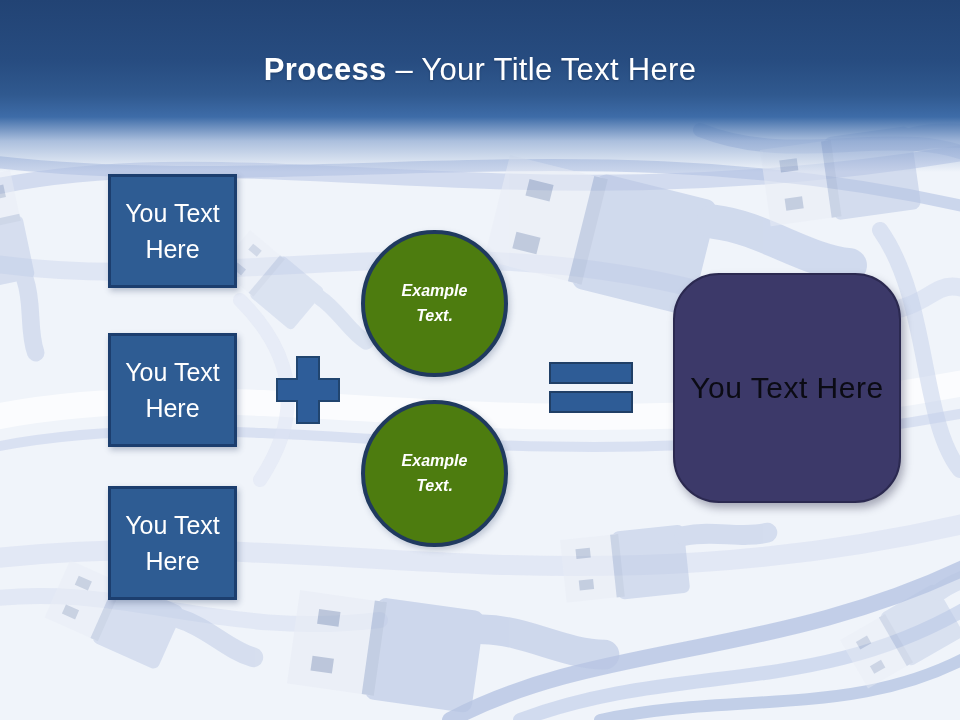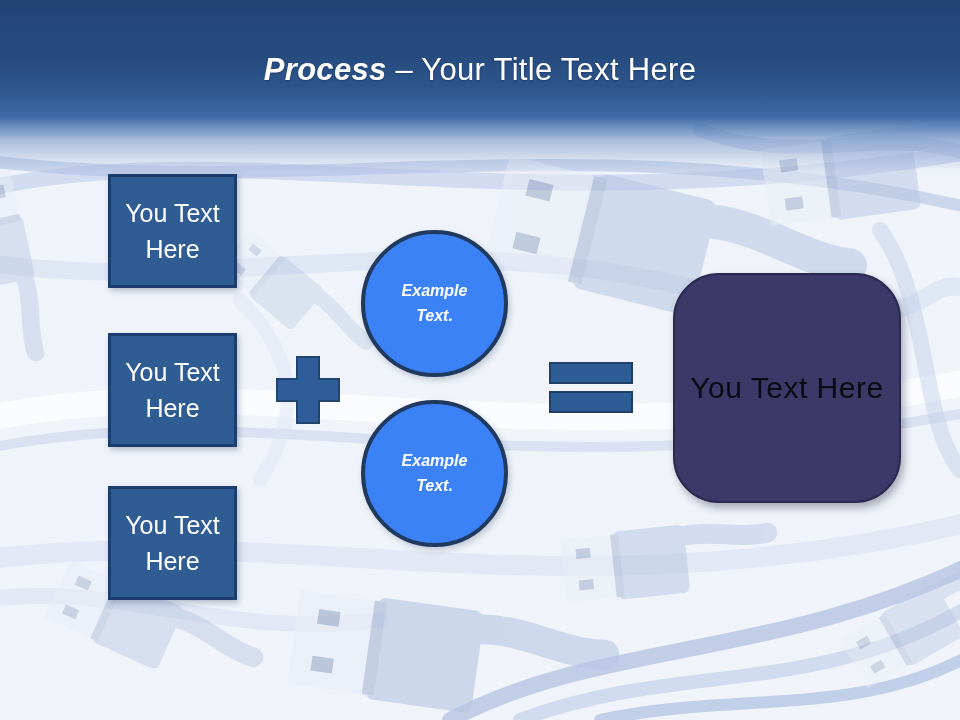--- a/index.html
+++ b/index.html
@@ -15,42 +15,42 @@
     position:absolute;left:0;top:0;width:960px;height:172px;
     background:linear-gradient(180deg,
       #224374 0%, #274c80 35%, #30598f 55%, #3e6ca8 68%,
       rgba(115,148,198,0.55) 82%, rgba(240,244,250,0) 100%);
   }
   .slide-title{
     position:absolute;left:0;top:52px;width:960px;
     text-align:center;color:#ffffff;font-size:31px;letter-spacing:0.3px;
     text-shadow:0 1px 2px rgba(10,30,60,0.35);
   }
-  .slide-title .bold{font-weight:bold;font-style:italic;}
+  .slide-title .bold{font-weight:bold;}
 
   
   .input-box{
     position:absolute;left:108px;width:123px;height:108px;
     background:#2e5c93;border:3px solid #1c3e6e;
     color:#ffffff;font-size:25px;line-height:1.45;text-align:center;
     display:flex;align-items:center;justify-content:center;
     box-shadow:2px 3px 6px rgba(40,60,100,0.30);
   }
   .input-box.b1{top:174px;}
   .input-box.b2{top:333px;}
   .input-box.b3{top:486px;}
   .input-box .lbl{padding:0 6px;}
 
   
   .plus-wrap{position:absolute;left:276px;top:356px;width:64px;height:68px;}
 
   
   .example-circle{
     position:absolute;left:361px;width:139px;height:139px;border-radius:50%;
-    background:#3b82f6;border:4px solid #203a5f;
+    background:#4d7c0f;border:4px solid #203a5f;
     color:#ffffff;font-weight:bold;font-style:italic;font-size:16px;line-height:1.55;
     display:flex;align-items:center;justify-content:center;text-align:center;
     box-shadow:2px 3px 6px rgba(40,60,100,0.25);
   }
   .example-circle.c1{top:230px;}
   .example-circle.c2{top:400px;}
   .example-circle .lbl{padding:0 34px;}
 
   
   .equals-wrap{position:absolute;left:549px;top:362px;width:84px;}

